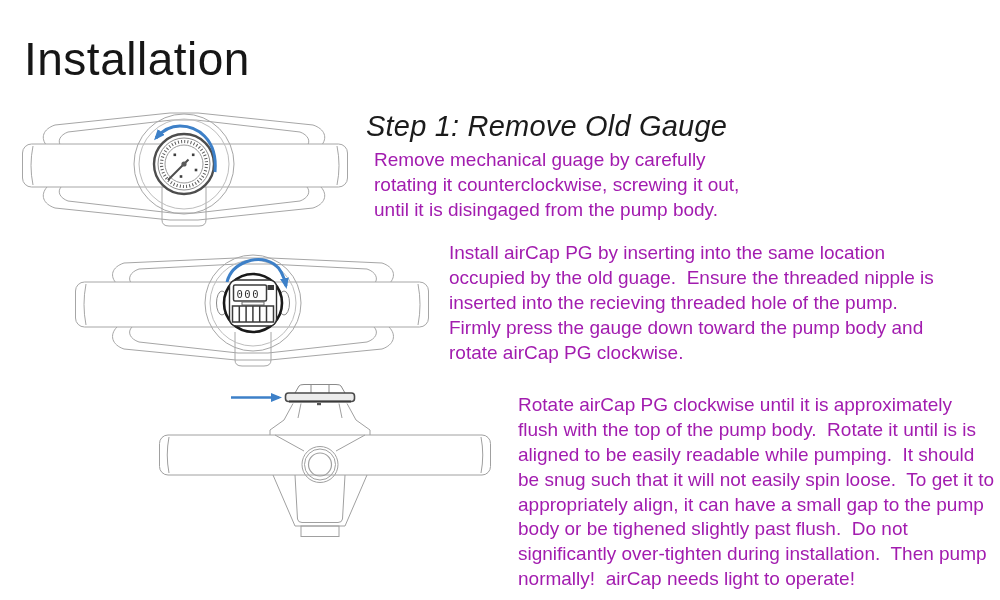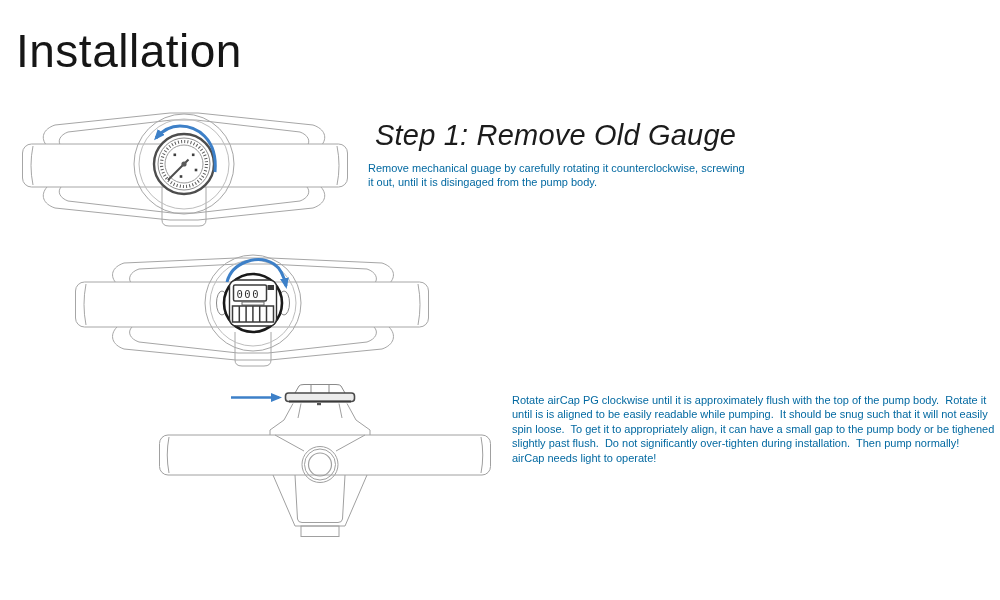--- a/index.html
+++ b/index.html
@@ -1,31 +1,31 @@
 <!DOCTYPE html>
 <html><head>
 <meta charset="utf-8">
 <style>
   html,body { margin:0; padding:0; background:#ffffff; }
   .canvas {
     position:relative; width:1000px; height:600px; background:#ffffff;
     font-family:"Liberation Sans", sans-serif; overflow:hidden;
   }
   .page-title {
-    position:absolute; left:16px; top:24px; margin:0;
+    position:absolute; left:16px; top:24px; margin:8px;
     font-size:46px; font-weight:400; letter-spacing:0.5px; color:#161616;
   }
   .step-text { position:absolute; }
   .step-text h2 {
-    margin:9px; font-style:italic; font-weight:400;
+    margin:0; font-style:italic; font-weight:400;
     font-size:29px; color:#1b1b1b; letter-spacing:0.2px;
   }
   .step-text p {
-    margin:5px 0 0 2px; font-size:11px; line-height:1.31;
-    color:#0369a1; white-space:pre-wrap;
+    margin:5px 0 0 8px; font-size:19px; line-height:1.31;
+    color:#a21caf; white-space:pre-wrap;
   }
   #step1-text { left:366px; top:110px; width:382px; }
   #step2-text { left:441px; top:236px; width:496px; }
   #step3-text { left:510px; top:388px; width:486px; }
   .fig { position:absolute; }
   #fig1 { left:20px;  top:104px; }
   #fig2 { left:72px;  top:240px; }
   #fig3 { left:155px; top:380px; }
 </style>
 </head>
@@ -106,20 +106,21 @@
         <line x1="174.1" y1="66" x2="174.1" y2="82"></line>
         <line x1="180.9" y1="66" x2="180.9" y2="82"></line>
         <line x1="187.7" y1="66" x2="187.7" y2="82"></line>
         <line x1="194.5" y1="66" x2="194.5" y2="82"></line>
       </g>
     </g>
     <path d="M 155,42 C 160,22 186,14 202,24 C 208,28 212,36 214,46" stroke="#3d80c8" stroke-width="3" fill="none" marker-end="url(#ah2)"></path>
   </svg>
 
   <div id="step2-text" class="step-text">
+    <p>Install airCap PG by inserting into the same location occupied by the old guage.  Ensure the threaded nipple is inserted into the recieving threaded hole of the pump.  Firmly press the gauge down toward the pump body and rotate airCap PG clockwise.</p>
   </div>
 
   <svg id="fig3" class="fig" width="340" height="180" viewBox="0 0 340 180">
     <defs>
       <marker id="ah3" markerWidth="12" markerHeight="10" refX="8" refY="4.5" orient="auto" markerUnits="userSpaceOnUse">
         <path d="M0,0 L11,4.5 L0,9 Z" fill="#3d80c8"></path>
       </marker>
     </defs>
     <g stroke="#a0a0a0" fill="none" stroke-width="1">
 

